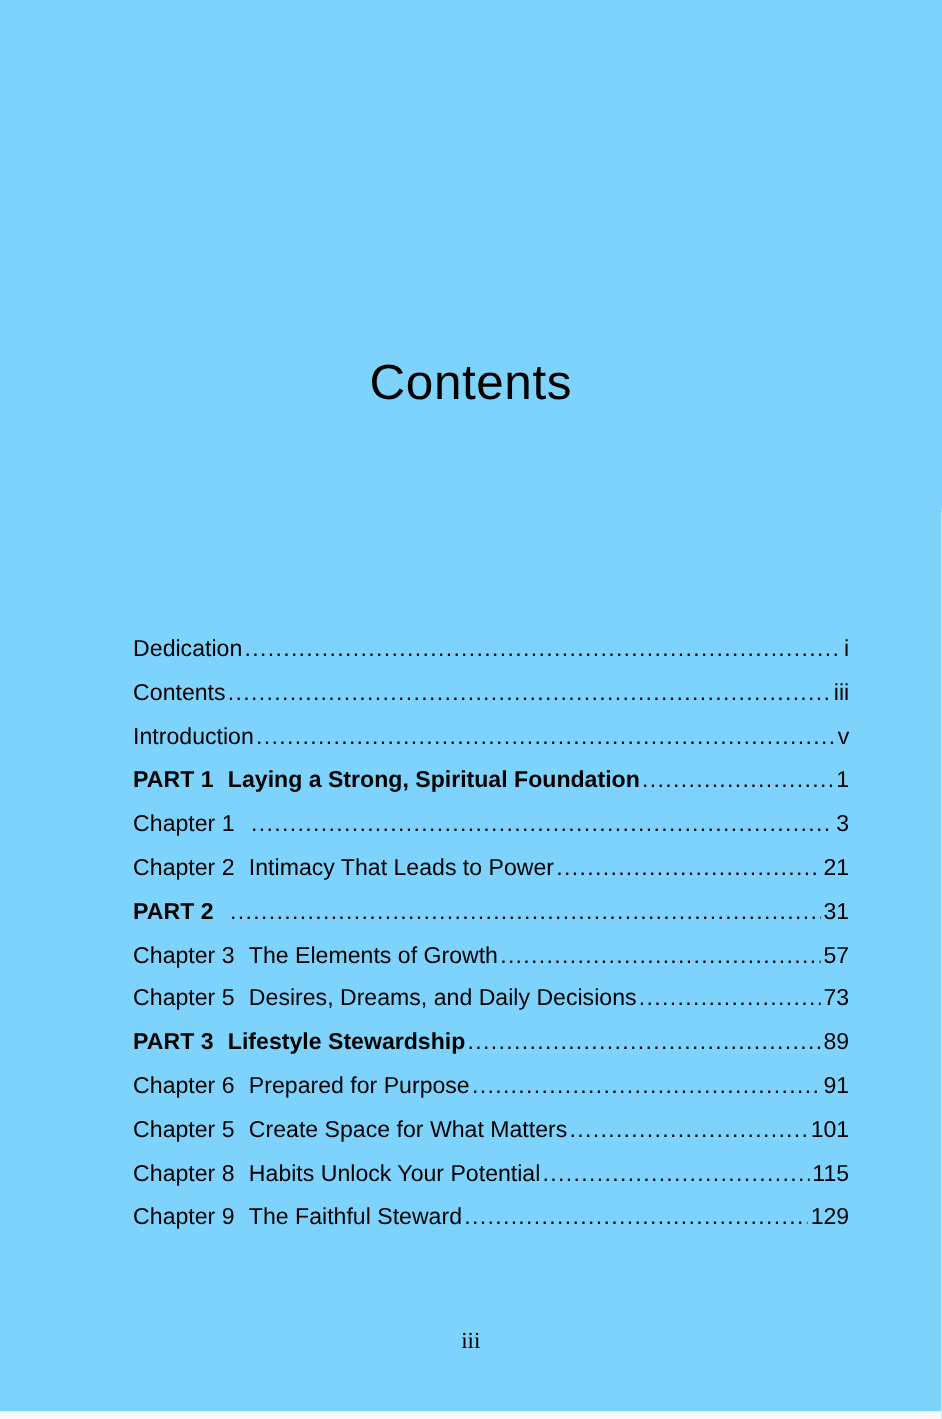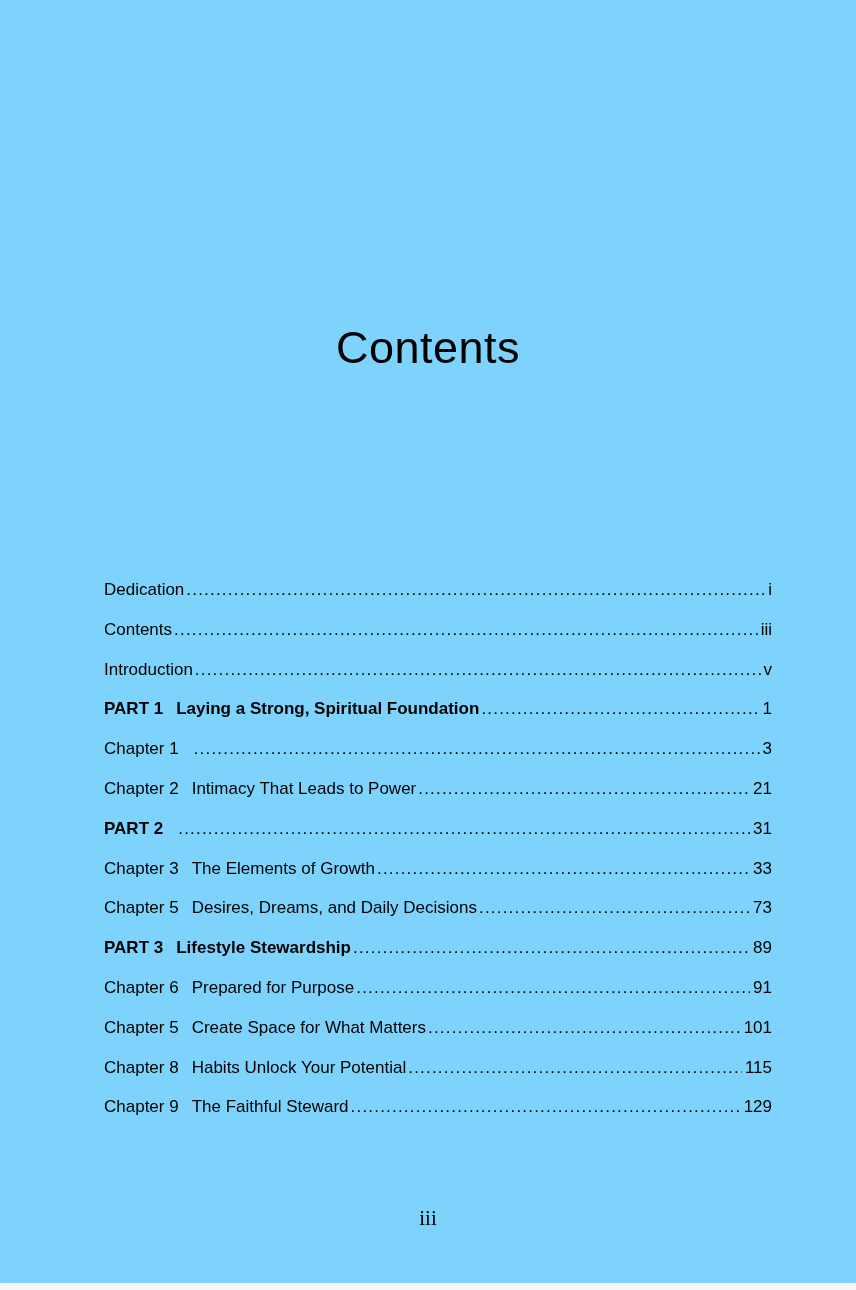--- a/index.html
+++ b/index.html
@@ -29,23 +29,24 @@
   .toc {
     position: absolute;
     top: 570px;
     left: 104px;
     width: 668px;
   }
   .row {
     display: flex;
     align-items: flex-start;
     height: 39.8px;
-    font-size: 17px;
+    font-size: 21px;
     line-height: 39.8px;
     white-space: nowrap;
+    margin-left: 17px;
   }
   .row .prefix:not(:empty) {
     margin-right: 13px;
   }
   .row.bold .prefix,
   .row.bold .title {
     font-weight: 700;
   }
   .dots {
     flex: 1;
@@ -135,21 +136,21 @@
     <div class="row bold">
       <span class="prefix">PART 2</span>
       <span class="dots"></span>
       <span class="pagenum">31</span>
     </div>
 
     <div class="row">
       <span class="prefix">Chapter 3</span>
       <span class="title">The Elements of Growth</span>
       <span class="dots"></span>
-      <span class="pagenum">33</span>
+      <span class="pagenum">57</span>
     </div>
 
 
     <div class="row">
       <span class="prefix">Chapter 5</span>
       <span class="title">Desires, Dreams, and Daily Decisions</span>
       <span class="dots"></span>
       <span class="pagenum">73</span>
     </div>
 

